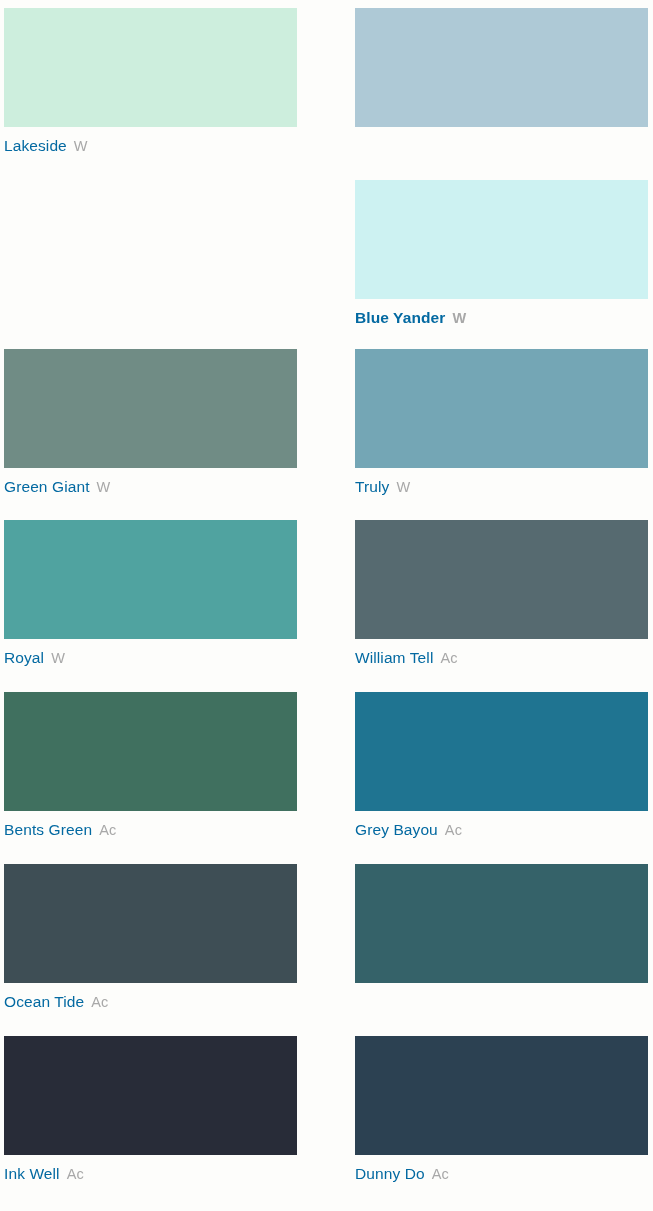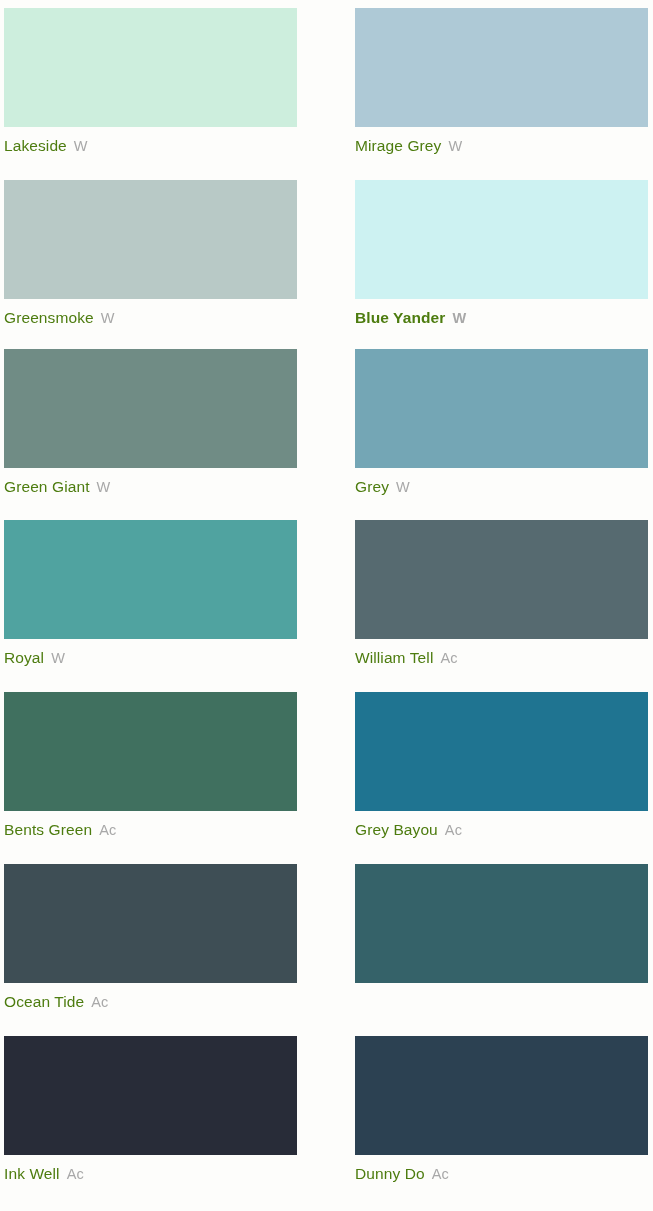--- a/index.html
+++ b/index.html
@@ -38,56 +38,51 @@
   }
 
   .swatch-label {
     margin-top: 11px;
     white-space: nowrap;
     line-height: 1;
     font-size: 15.5px;
     letter-spacing: 0.1px;
   }
   .swatch-name {
-    color: #4d7c0f;
+    color: #0369a1;
     font-size: 15.5px;
   }
   .swatch-finish {
     color: #a8a8a8;
     font-size: 14.5px;
     margin-left: 7px;
   }
 </style>
 </head>
 <body style="background: rgb(253, 253, 251);">
 
 <div id="swatch-grid">
     <div class="swatch-cell col-left" style="top: 8px;">
       <div class="swatch-chip" style="background: rgb(205, 238, 221);"></div>
       <div class="swatch-label"><span class="swatch-name">Lakeside</span><span class="swatch-finish">W</span></div>
     </div>
     <div class="swatch-cell col-right" style="top: 8px;">
       <div class="swatch-chip" style="background: rgb(174, 201, 214);"></div>
-      <div class="swatch-label"><span class="swatch-name">Mirage Grey</span><span class="swatch-finish">W</span></div>
-    </div>
-    <div class="swatch-cell col-left" style="top: 180px;">
-      <div class="swatch-chip" style="background: rgb(184, 201, 198);"></div>
-      <div class="swatch-label"><span class="swatch-name">Greensmoke</span><span class="swatch-finish">W</span></div>
     </div>
     <div class="swatch-cell col-right" style="top: 180px; font-weight: bold;">
       <div class="swatch-chip" style="background: rgb(205, 242, 242);"></div>
       <div class="swatch-label"><span class="swatch-name">Blue Yander</span><span class="swatch-finish">W</span></div>
     </div>
     <div class="swatch-cell col-left" style="top: 349px;">
       <div class="swatch-chip" style="background: rgb(112, 140, 133);"></div>
       <div class="swatch-label"><span class="swatch-name">Green Giant</span><span class="swatch-finish">W</span></div>
     </div>
     <div class="swatch-cell col-right" style="top: 349px;">
       <div class="swatch-chip" style="background: rgb(116, 166, 181);"></div>
-      <div class="swatch-label"><span class="swatch-name">Grey</span><span class="swatch-finish">W</span></div>
+      <div class="swatch-label"><span class="swatch-name">Truly</span><span class="swatch-finish">W</span></div>
     </div>
     <div class="swatch-cell col-left" style="top: 520px;">
       <div class="swatch-chip" style="background: rgb(80, 163, 160);"></div>
       <div class="swatch-label"><span class="swatch-name">Royal</span><span class="swatch-finish">W</span></div>
     </div>
     <div class="swatch-cell col-left" style="top: 692px;">
       <div class="swatch-chip" style="background: rgb(64, 112, 95);"></div>
       <div class="swatch-label"><span class="swatch-name">Bents Green</span><span class="swatch-finish">Ac</span></div>
     </div>
     <div class="swatch-cell col-right" style="top: 520px;">

